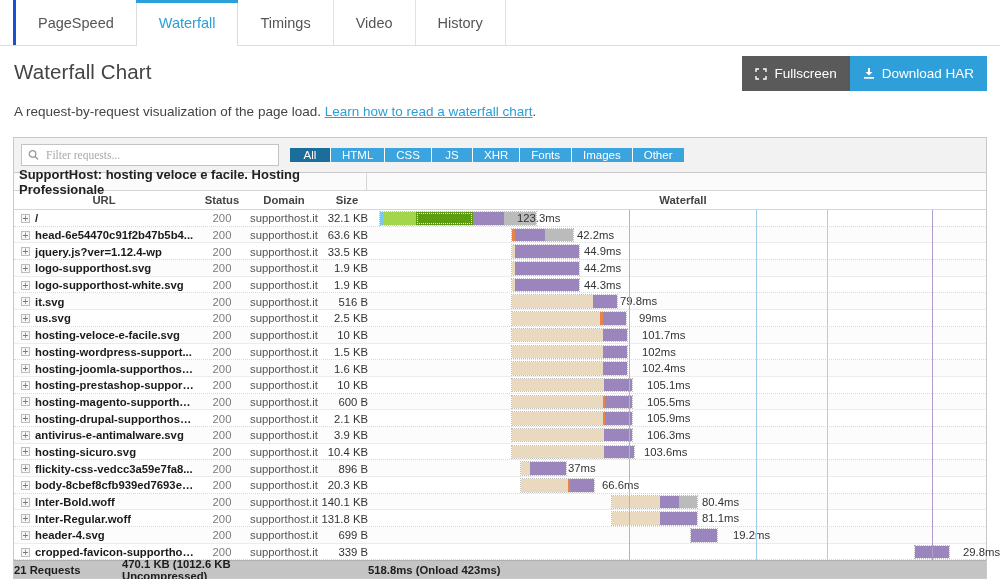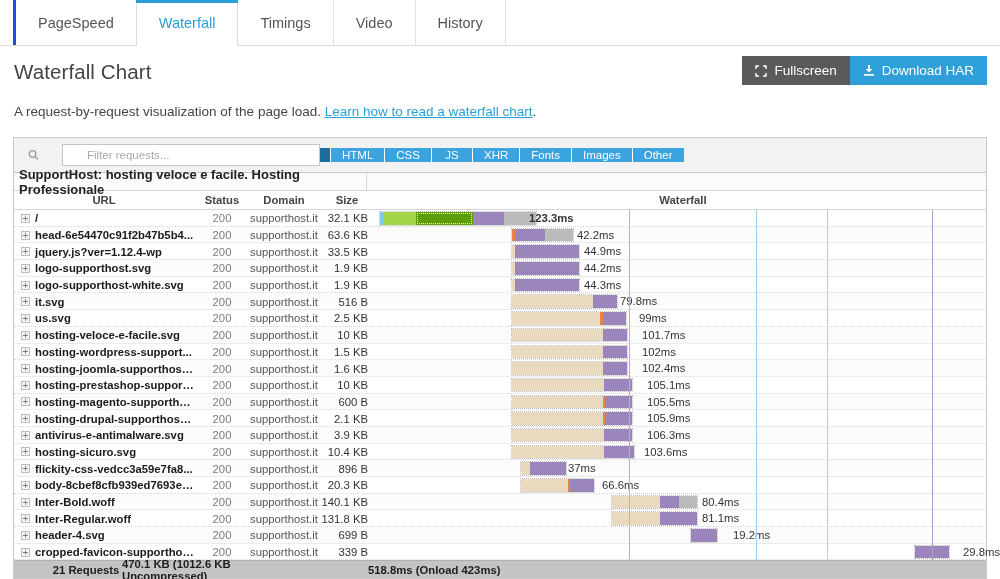--- a/index.html
+++ b/index.html
@@ -74,21 +74,21 @@
   .btn-row {
     position: absolute;
     right: 13px;
     top: 10px;
     display: flex;
   }
   .btn {
     display: flex;
     align-items: center;
     gap: 7px;
-    height: 29px;
+    height: 35px;
     padding: 0 13px;
     font-size: 13.5px;
     color: #ffffff;
     border: 0;
     cursor: pointer;
     white-space: nowrap;
   }
   .btn.gray { background: #5a5a5a; }
   .btn.blue { background: #2e9fd8; }
   .btn svg { display: block; }
@@ -127,22 +127,21 @@
   }
   .search-input {
     width: 100%;
     height: 22px;
     padding: 0 6px 0 24px;
     font-size: 11.5px;
     color: #333;
     border: 1px solid #c4c4c4;
     background: #ffffff;
     outline: none;
-    font-family: Liberation Sans, sans-serif;
-    margin-left: 41px;
+    font-family: Liberation Serif, serif;
   }
   .search-input::placeholder { color: #a9a9a9; }
 
   .filters {
     display: flex;
     margin-left: 11px;
   }
   .fbtn {
     height: 14px;
     min-width: 41px;
@@ -276,21 +275,21 @@
   .tfoot {
     display: flex;
     align-items: center;
     height: 18px;
     background: #c4c4c4;
     border-top: 1px solid #b0b0b0;
     font-size: 11.3px;
     font-weight: bold;
     color: #1d1d1d;
   }
-  .tfoot .f1 { flex: 0 0 108px; text-align: center; padding-left: 36px; }
+  .tfoot .f1 { flex: 0 0 108px; text-align: left; }
   .tfoot .f2 { flex: 0 0 186px; }
   .tfoot .f3 { flex: 0 0 60px; }
   .tfoot .f4 { flex: 1; }
 </style>
 </head>
 <body>
 
 <div class="tabbar">
   <div class="tab">
       <span>PageSpeed</span>
@@ -383,21 +382,21 @@
         <div class="cell-size">32.1 KB</div>
         <div class="cell-gap"></div>
         <div class="cell-time">
           <div class="bar" style="left: 0px;">
             <div class="seg dns" style="width: 3px;"></div>
             <div class="seg send" style="width: 33px;"></div>
             <div class="seg green-dk" style="width: 57px;"></div>
             <div class="seg wait" style="width: 31px;"></div>
             <div class="seg receive" style="width: 32px;"></div>
           </div>
-          <div class="bar-label" style="left: 149px; font-weight: bold;">123.3ms</div>
+          <div class="bar-label" style="left: 137px;">123.3ms</div>
         </div>
       </div>
       <div class="trow alt solid">
         <div class="cell-url">
           <span class="expander">+</span>
           <span class="url-text">head-6e54470c91f2b47b5b4...</span>
         </div>
         <div class="cell-status">200</div>
         <div class="cell-domain">supporthost.it</div>
         <div class="cell-size">63.6 KB</div>

